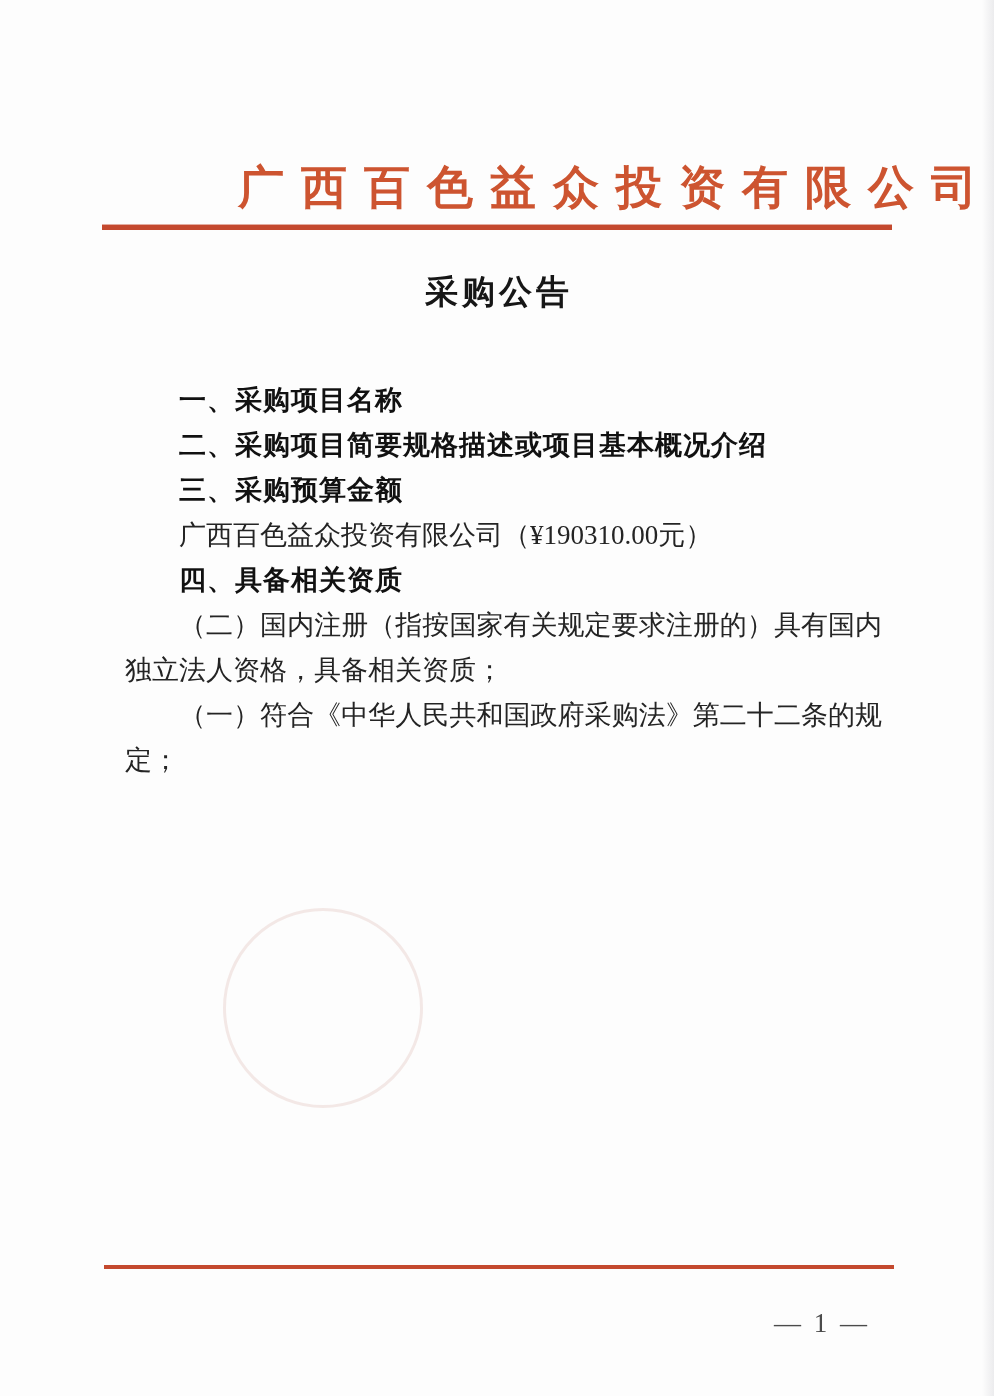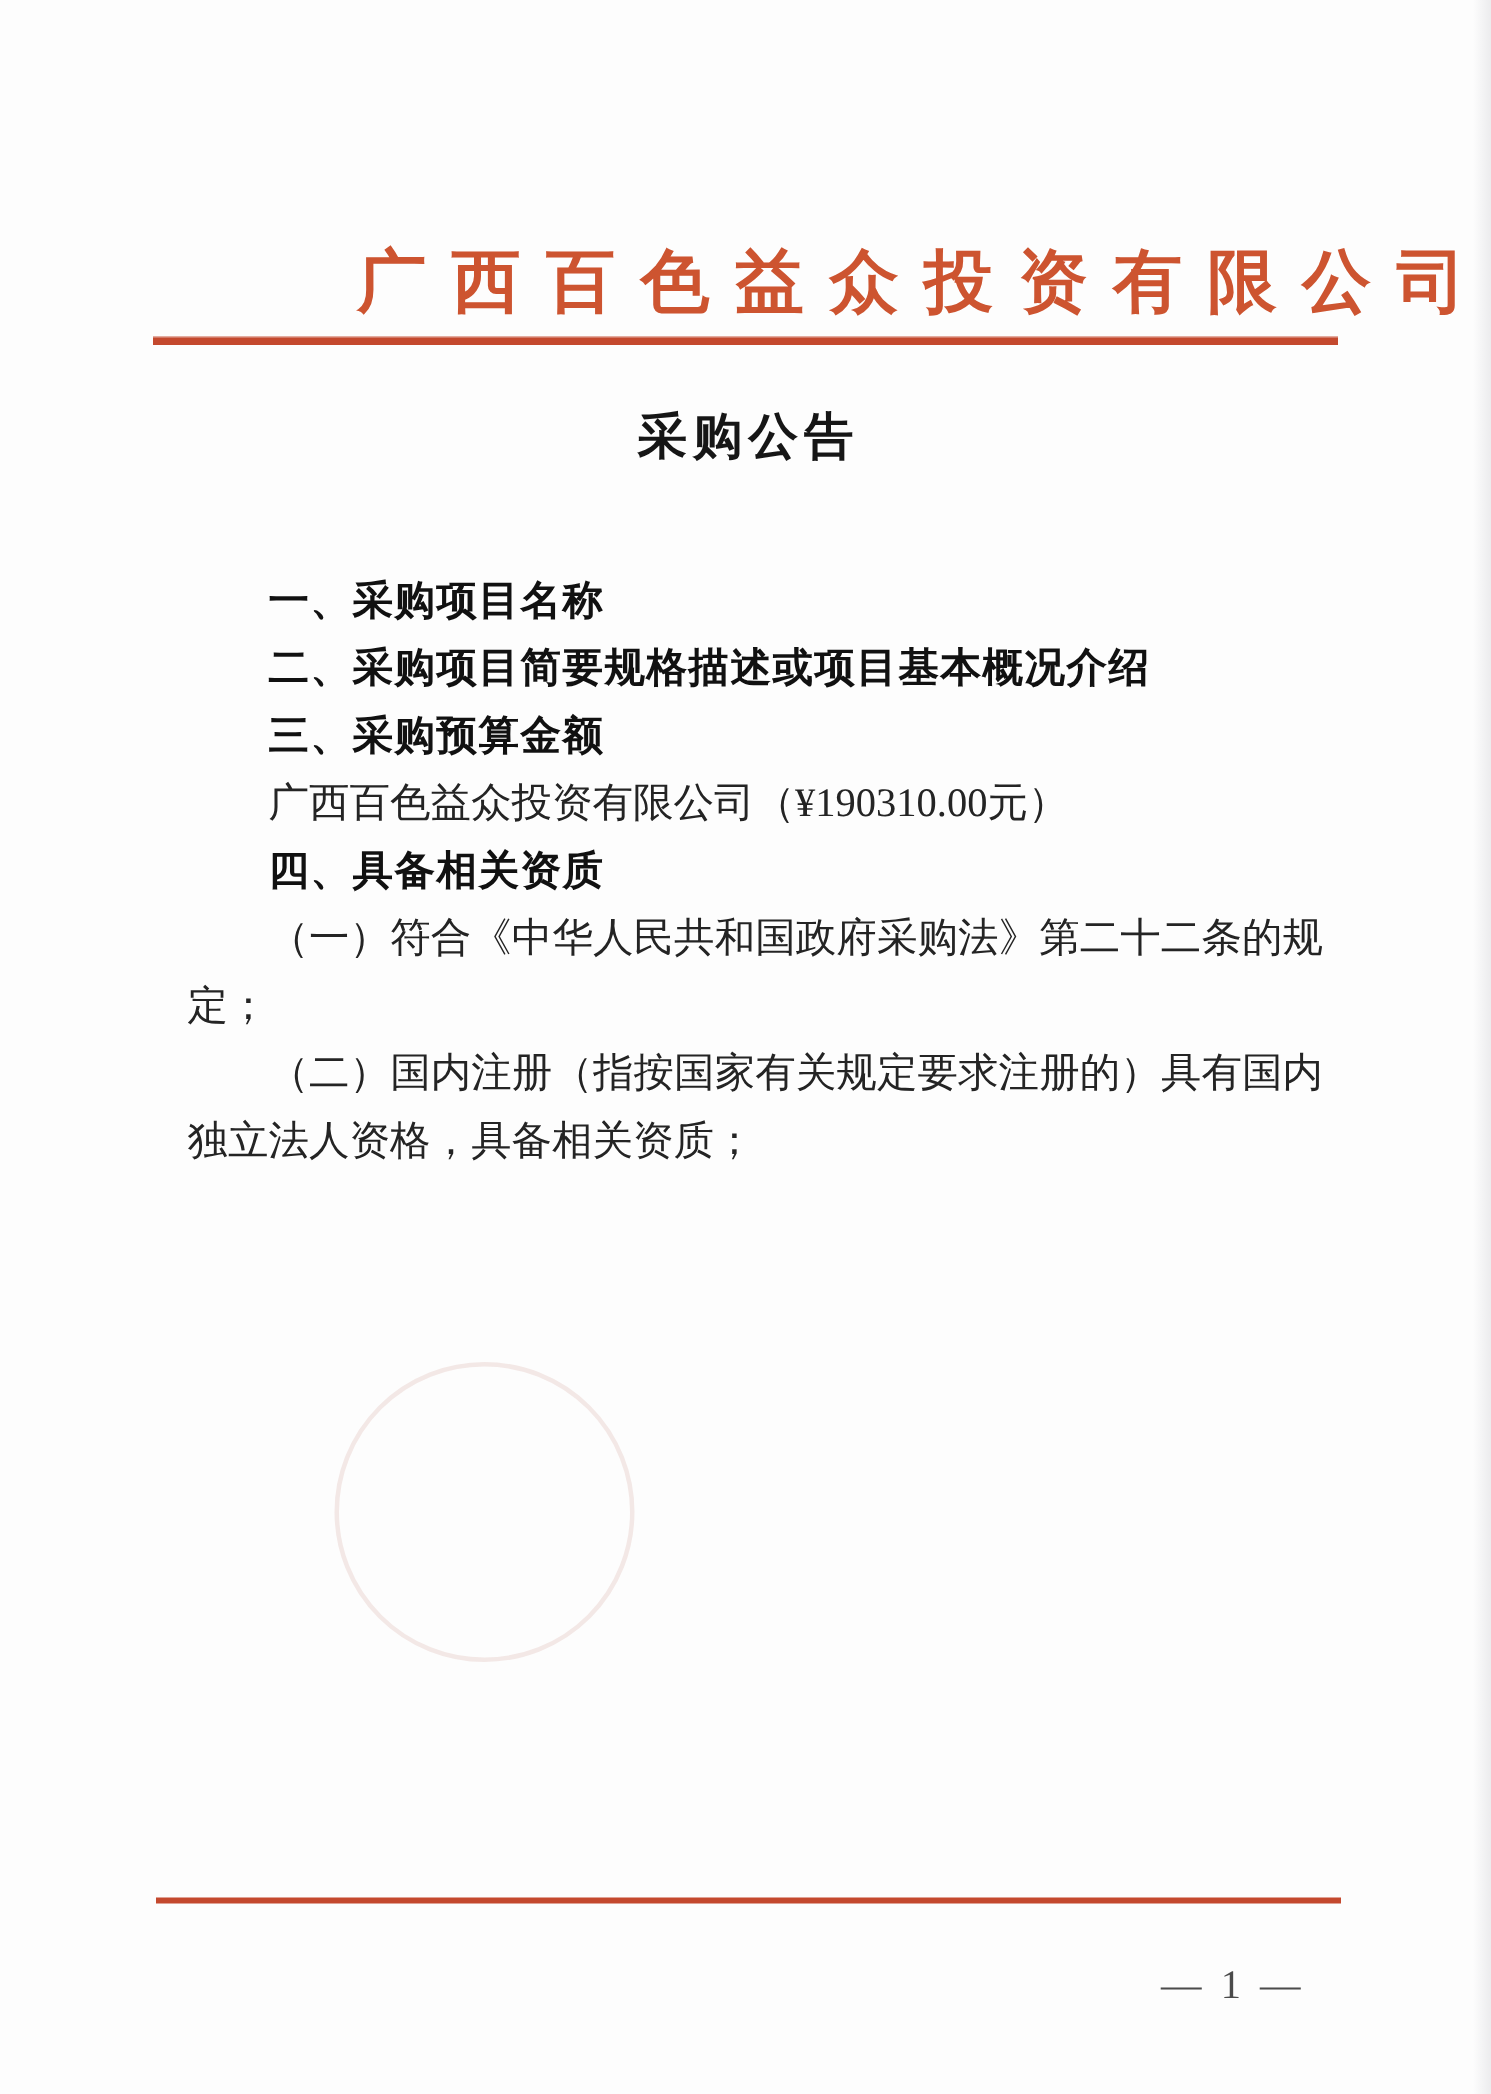--- a/index.html
+++ b/index.html
@@ -121,22 +121,22 @@
   <main class="doc-body">
 
     <h3>一、采购项目名称</h3>
 
     <h3>二、采购项目简要规格描述或项目基本概况介绍</h3>
 
     <h3>三、采购预算金额</h3>
     <p>广西百色益众投资有限公司（¥190310.00元）</p>
 
     <h3>四、具备相关资质</h3>
+    <p>（二）国内注册（指按国家有关规定要求注册的）具有国内独立法人资格，具备相关资质；</p>
     <p>（一）符合《中华人民共和国政府采购法》第二十二条的规定；</p>
-    <p>（二）国内注册（指按国家有关规定要求注册的）具有国内独立法人资格，具备相关资质；</p>
 
   </main>
 
   <div class="seal-bleed"></div>
 
   <div class="bottom-rule"></div>
 
   <div class="page-number">— 1 —</div>
 
 </div>

